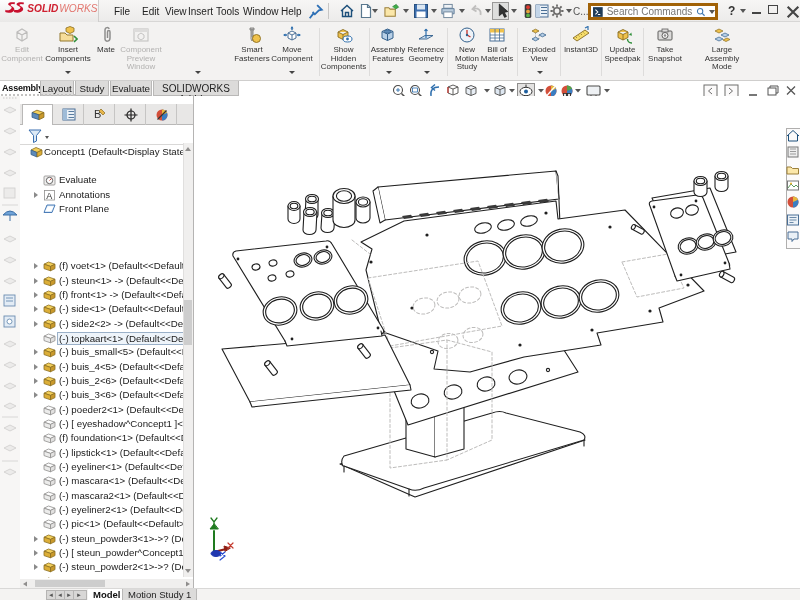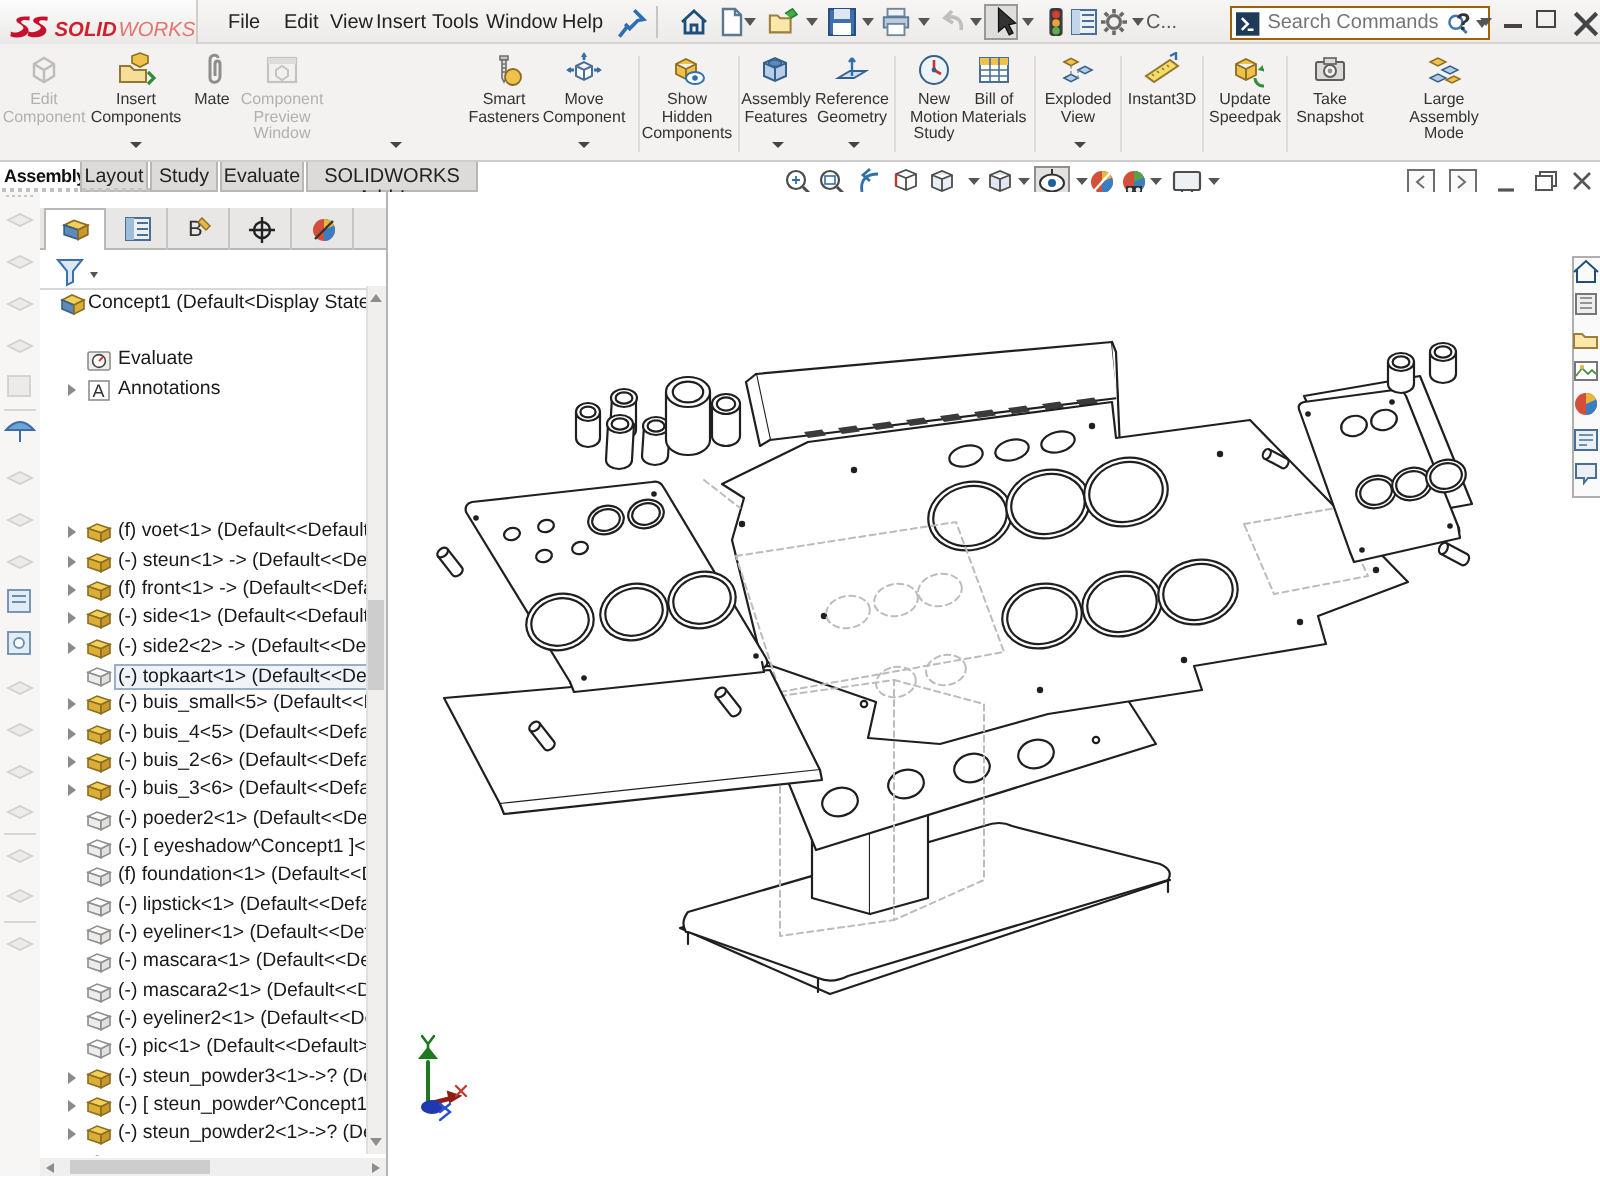--- a/index.html
+++ b/index.html
@@ -1,19 +1,19 @@
 <!DOCTYPE html>
 <html><head><meta charset="utf-8"><style>
 *{margin:0;padding:0;box-sizing:border-box}
 html,body{width:800px;height:600px;overflow:hidden;font-family:"Liberation Sans",sans-serif;background:#fff}
 .ab{position:absolute}
 #stage{position:relative;width:800px;height:600px;background:#fff}
 
 #titlebar{left:0;top:0;width:800px;height:22px;background:linear-gradient(#f7f6f5,#eceBea);border-bottom:1px solid #d7d6d5}
-#logo{left:0;top:0;width:99px;height:22px;background:linear-gradient(#fdfdfd,#e9e8e7);border-right:1px solid #cfcecd;display:flex;align-items:flex-end;padding-left:5px}
+#logo{left:0;top:0;width:99px;height:22px;background:linear-gradient(#fdfdfd,#e9e8e7);border-right:1px solid #cfcecd;display:flex;align-items:flex-start;padding-left:5px}
 .menu{font-size:10px;color:#222;position:absolute;top:6px}
 .ticon{position:absolute;top:3px;width:16px;height:16px}
 .dd{position:absolute;top:9px;width:0;height:0;border-left:3px solid transparent;border-right:3px solid transparent;border-top:4px solid #555}
 
 #ribbon{left:0;top:22px;width:800px;height:58px;background:#f3f2f1}
 .rsep{position:absolute;top:28px;width:1px;height:48px;background:#dddcdb}
 .rbtn{position:absolute;top:26px;text-align:center;font-size:8px;line-height:8.6px;color:#333}
 .rbtn .ic{display:block;margin:0 auto 2px auto}
 .rbtn.grey{color:#b2b1b0}
 .rarw{position:absolute;top:71px;width:0;height:0;border-left:3px solid transparent;border-right:3px solid transparent;border-top:3.5px solid #444}
@@ -29,21 +29,21 @@
 .trow .tx{position:absolute;left:39px;top:1px}
 .trow .tx1{position:absolute;left:24px;top:1px}
 .arr{position:absolute;left:14px;top:4px;width:0;height:0;border-top:3px solid transparent;border-bottom:3px solid transparent;border-left:4px solid #8a8a8a}
 .tico{position:absolute;left:23px;top:1px;width:13px;height:12px}
 .tico1{position:absolute;left:10px;top:1px;width:13px;height:12px}
 
 #hscroll{left:20px;top:579px;width:173px;height:9px;background:#f0efee}
 #mmbar{left:0;top:588px;width:800px;height:12px;z-index:5;background:#f4f3f2;border-top:1px solid #d9d8d7}
 .mtab{position:absolute;top:0px;height:11px;font-size:9.5px;line-height:11px;padding:0 5px;color:#222}
 
-#searchbox{left:615px;top:3px;width:130px;height:17px;background:#fff;border:1px solid #a16207;display:flex;align-items:center}
+#searchbox{left:588px;top:3px;width:130px;height:17px;background:#fff;border:3px solid #a16207;display:flex;align-items:center}
 
 #taskpane{left:786px;top:128px;width:14px;height:121px;background:#fbfafa;border:1px solid #b0afae;border-right:none}
 </style></head>
 <body>
 <div id="stage">
 
 <div class="ab" id="titlebar"></div>
 <div class="ab" id="logo">
 <svg width="96" height="16" viewBox="0 0 96 16">
 <path d="M7.5,2 C3.5,2 2,4 4.5,5.5 C7,7 8,8 5.5,9.5 C3.5,10.7 1.5,10.5 0.5,9.8 L0.2,12.2 C3,13.5 7.5,13 9,11 C10.5,9 9,7.2 7,6.2 C5,5.2 5.5,3.8 8,3.9 L10,4.1 L10.2,2.1 Z" fill="#c8102e"></path>
@@ -390,20 +390,27 @@
           <span class="tx">Evaluate</span>
         </div>
 <div class="trow" style="top:188px">
           <span class="arr"></span>
           <svg class="tico" viewBox="0 0 13 12">
             <rect x="1.5" y="1.5" width="10" height="9.5" fill="#fff" stroke="#8f8e8d" stroke-width="0.8"></rect>
             <text x="3.2" y="9.5" font-size="9" fill="#333" font-family="Liberation Sans">A</text>
           </svg>
           <span class="tx">Annotations</span>
         </div>
+<div class="trow" style="top:202px">
+          <svg class="tico" viewBox="0 0 13 12">
+            <path d="M1,9.5 L4,2 L12,2 L9,9.5 Z" fill="#cfe2f3" stroke="#3a6fb0" stroke-width="0.9"></path>
+            <path d="M2.2,8.3 L4.8,3.2 L10.8,3.2 L8.2,8.3 Z" fill="#fff" stroke="none"></path>
+          </svg>
+          <span class="tx">Front Plane</span>
+        </div>
 <div class="trow" style="top:259px">
           <span class="arr"></span>
           <svg class="tico" viewBox="0 0 13 12">
             <path d="M1,4.2 L5.5,2 L12,4.2 L7.5,6.4 Z" fill="#f3cf59" stroke="#8a6d1f" stroke-width="0.8"></path>
             <path d="M1,4.2 L7.5,6.4 L7.5,10.8 L1,8.6 Z" fill="#dcae37" stroke="#8a6d1f" stroke-width="0.8"></path>
             <path d="M7.5,6.4 L12,4.2 L12,8.6 L7.5,10.8 Z" fill="#c9992b" stroke="#8a6d1f" stroke-width="0.8"></path>
           </svg>
           <span class="tx">(f) voet&lt;1&gt; (Default&lt;&lt;Default&gt;_Di</span>
         </div>
 <div class="trow" style="top:274px">
@@ -779,20 +786,30 @@
 </svg>
 <div class="ab" id="hscroll">
 <svg style="position:absolute;left:2px;top:2px" width="6" height="6" viewBox="0 0 6 6">
         <path d="M5,0.5 L1,3 L5,5.5 Z" fill="#8f8e8d"></path>
       </svg>
 <svg style="position:absolute;left:165px;top:2px" width="6" height="6" viewBox="0 0 6 6">
         <path d="M1,0.5 L5,3 L1,5.5 Z" fill="#8f8e8d"></path>
       </svg>
 <div style="position:absolute;left:15px;top:1px;width:70px;height:7px;background:#cdcdcd"></div>
 </div>
+<div class="ab" id="mmbar">
+<div style="position:absolute;left:46px;top:1px;width:41px;height:10px;background:#d8d7d6;border:1px solid #b5b4b3;display:flex">
+<div style="width:9px;border-right:1px solid #b5b4b3;font-size:6px;color:#555;text-align:center;line-height:9px">◄</div>
+<div style="width:9px;border-right:1px solid #b5b4b3;font-size:6px;color:#555;text-align:center;line-height:9px">◄</div>
+<div style="width:9px;border-right:1px solid #b5b4b3;font-size:6px;color:#555;text-align:center;line-height:9px">►</div>
+<div style="width:10px;font-size:6px;color:#555;text-align:center;line-height:9px">►</div>
+</div>
+<div class="mtab" style="left:88px;font-weight:bold;background:#fff;border-right:1px solid #c6c5c4;color:#111">Model</div>
+<div class="mtab" style="left:122px;background:#dcdbda;border-right:1px solid #b9b8b7;border-left:1px solid #b9b8b7">Motion Study 1</div>
+</div>
 
 <div class="ab" id="taskpane"></div>
 <svg class="ab" style="left:786px;top:128px" width="14" height="121" viewBox="0 0 14 121">
 <g stroke-width="1" fill="none">
 <path d="M1,8 L7,2.5 L13,8 M2.5,7 V13 H11.5 V7" stroke="#1c4f7a"></path>
 <rect x="2" y="19" width="10" height="10" stroke="#777" fill="#eee"></rect>
         <path d="M4,21 H10 M4,23.5 H10 M4,26 H10" stroke="#777" stroke-width="0.7"></path>
 <path d="M1,46 V39 H5 L6.5,40.5 H12.5 V46 Z" fill="#fbe7a9" stroke="#9b7f3a"></path>
 <rect x="1.5" y="53" width="11" height="9" fill="#fff" stroke="#777"></rect>
         <path d="M2,60 L5,56 L8,59 L10,57 L12,59" stroke="#4a8f4a" stroke-width="0.9"></path>

